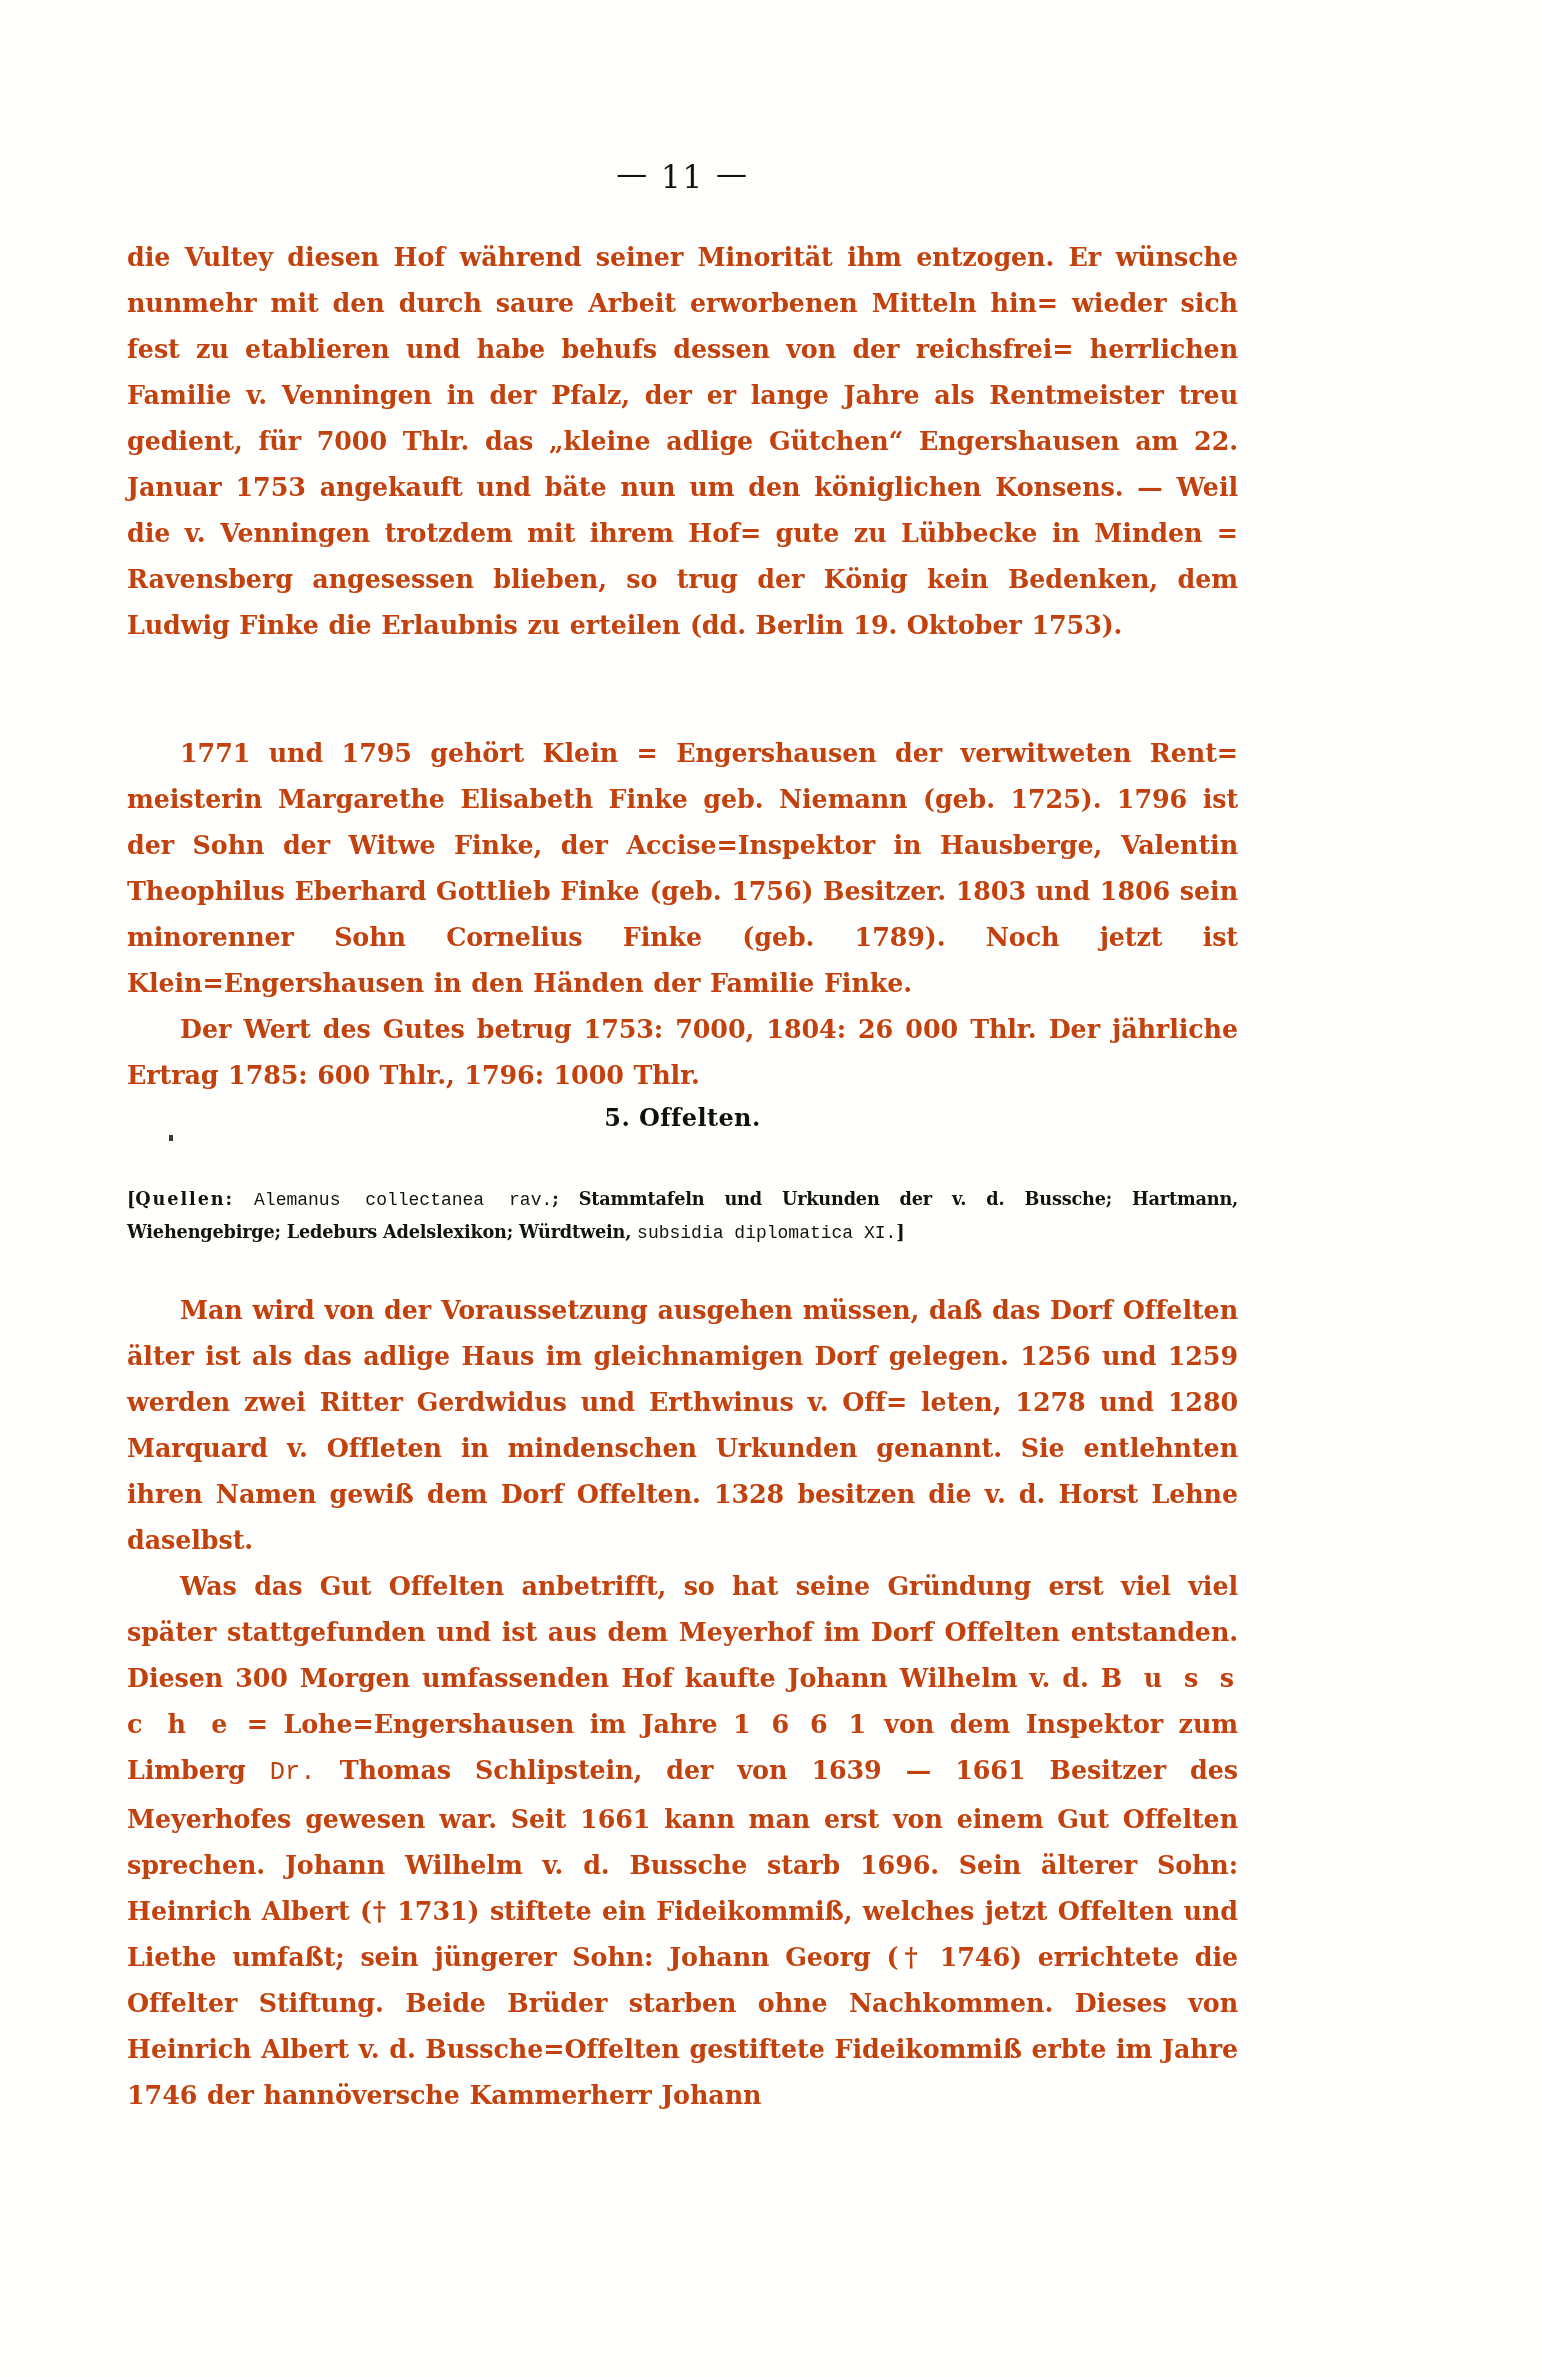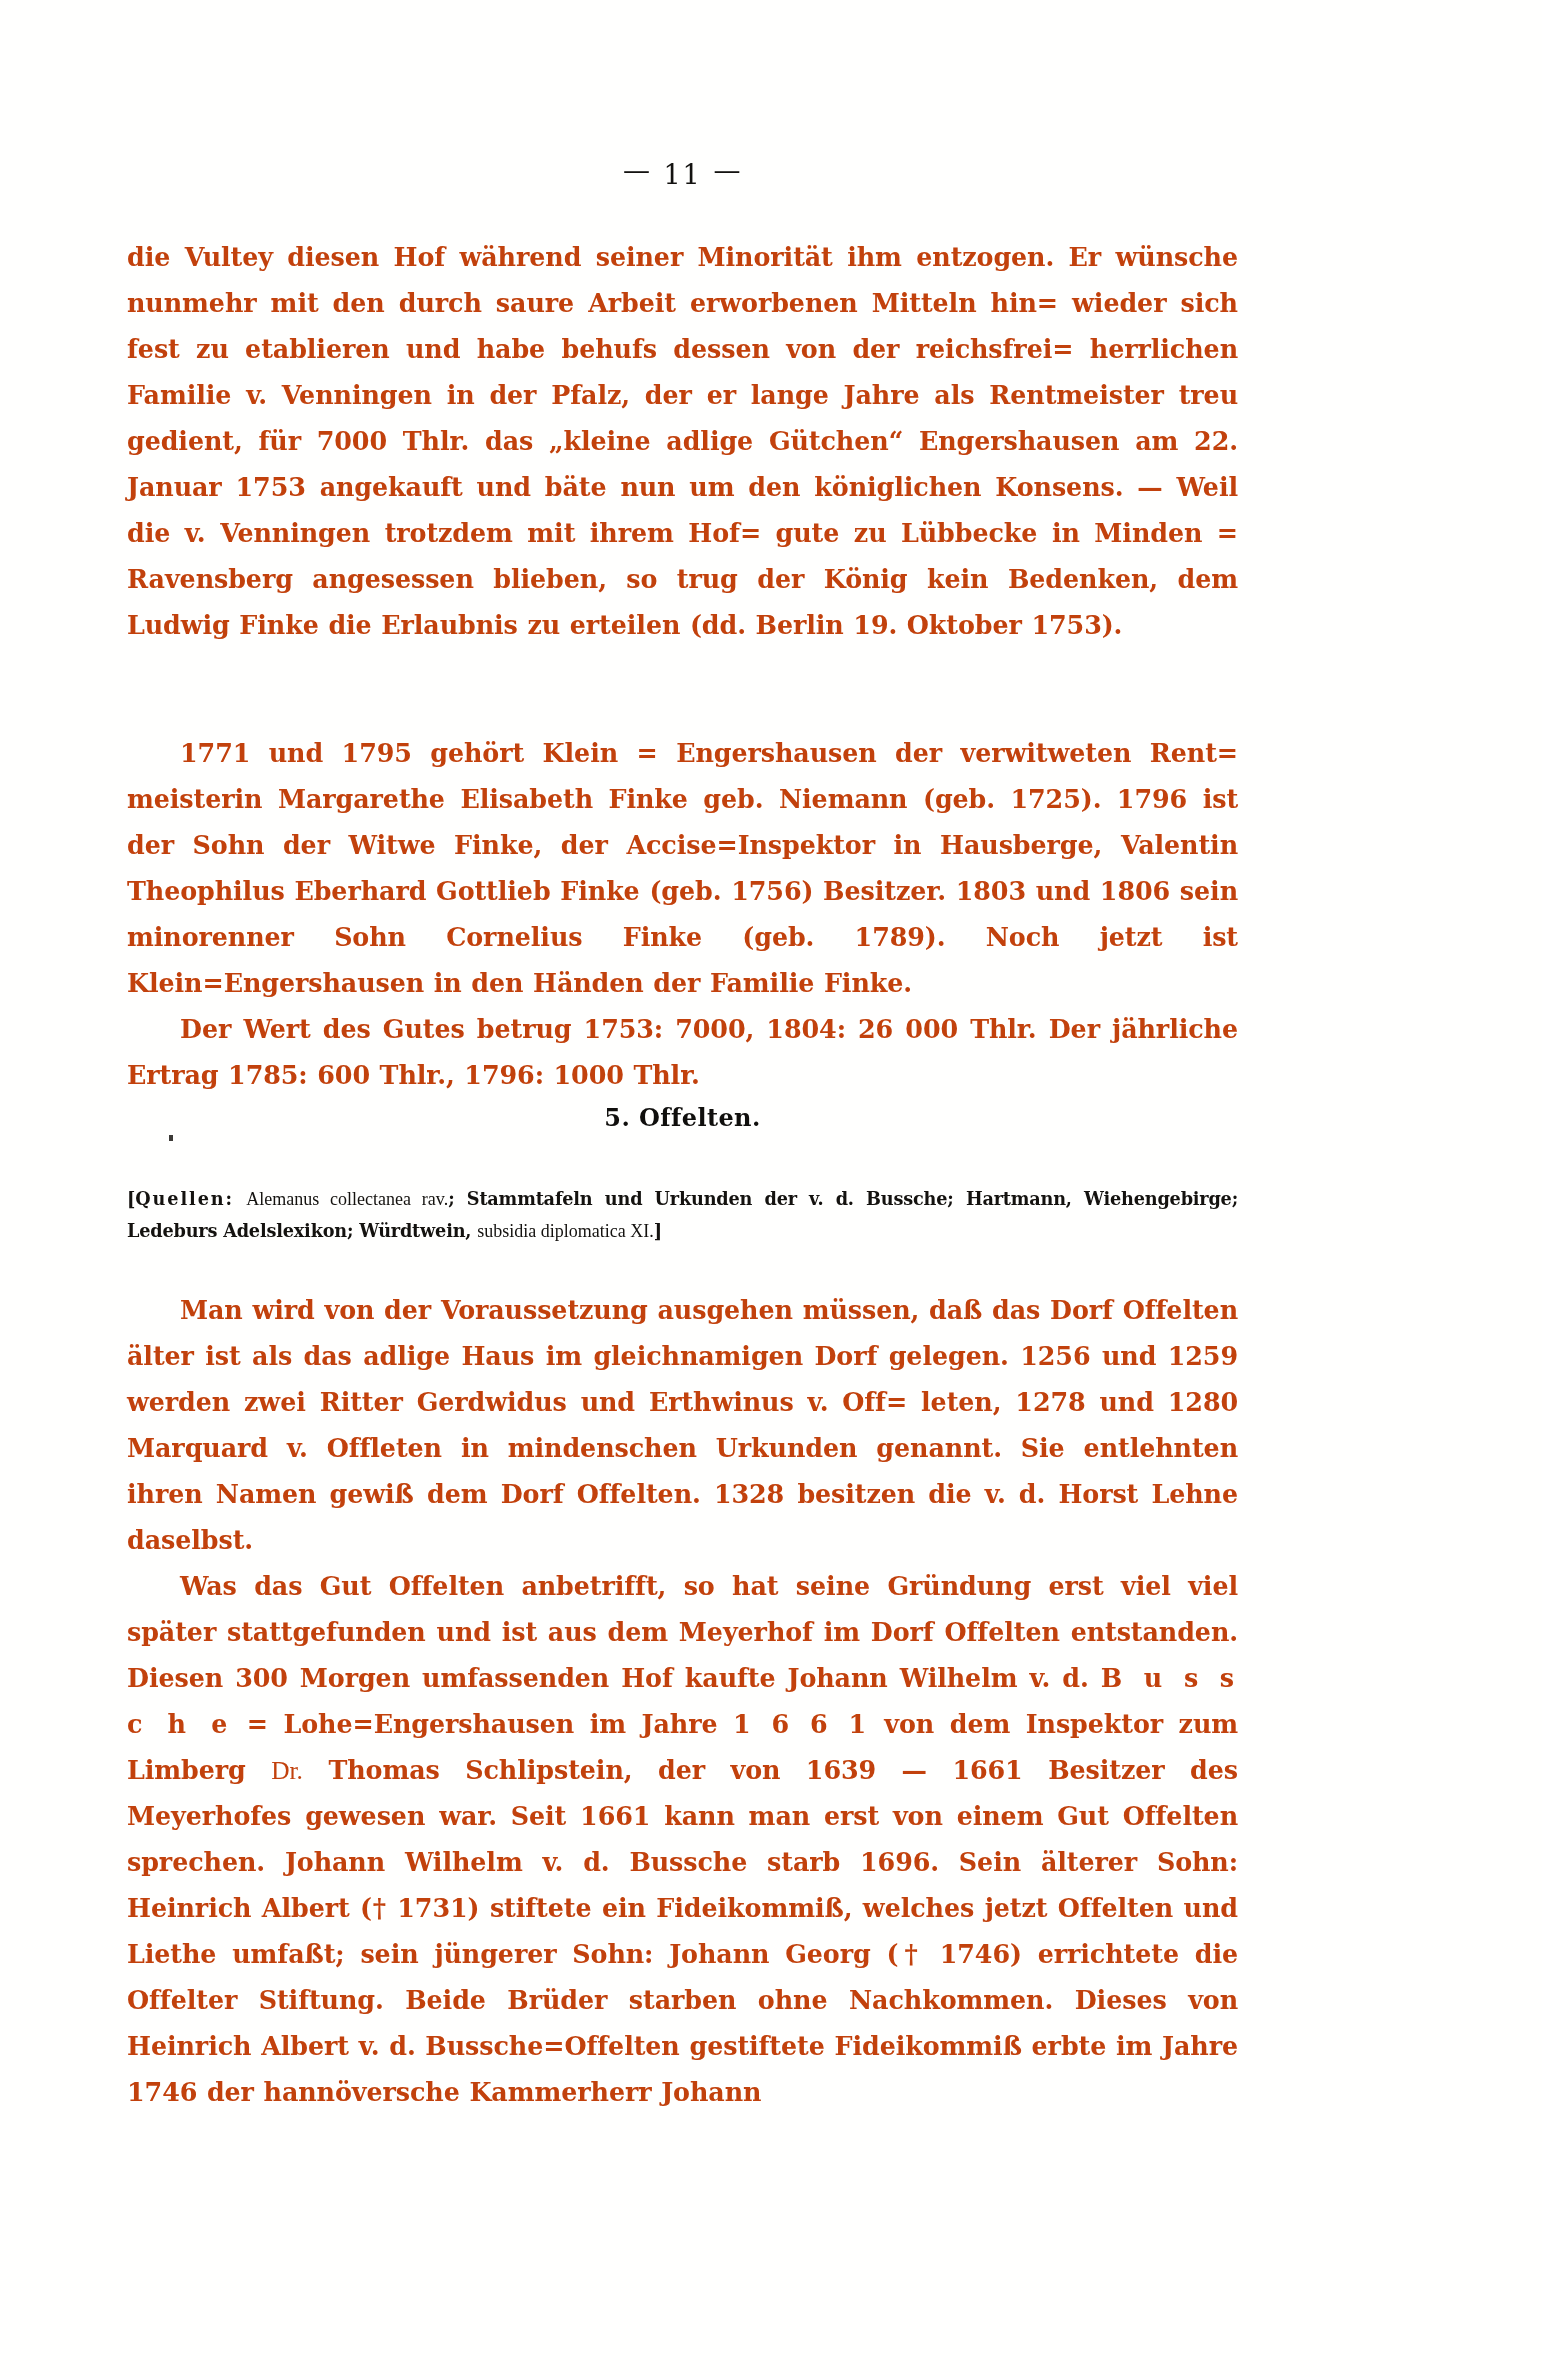--- a/index.html
+++ b/index.html
@@ -24,21 +24,21 @@
     top: 0;
     width: 1111px;
   }
   
   .folio {
     position: absolute;
     top: 159px;
     left: 0;
     width: 1111px;
     text-align: center;
-    font-size: 27px;
+    font-size: 31px;
     letter-spacing: 1.7px;
     color: #131210;
   }
   .folio .dash {
     display: inline-block;
     padding: 0 12px;
     position: relative;
     top: -4.3px;
   }
   
@@ -58,21 +58,21 @@
   .para {
     margin: 0;
     text-indent: 0;
   }
   .para.indent {
     text-indent: 53px;
     margin-top: 36px;
   }
   
   .roman {
-    font-family: Liberation Serif, serif;
+    font-family: Liberation Mono, monospace;
     font-weight: 400;
     letter-spacing: 0px;
   }
   
   .sperr {
     letter-spacing: 3.9px;
     word-spacing: 2.6px;
   }
   .sperr-num {
     letter-spacing: 2.6px;

